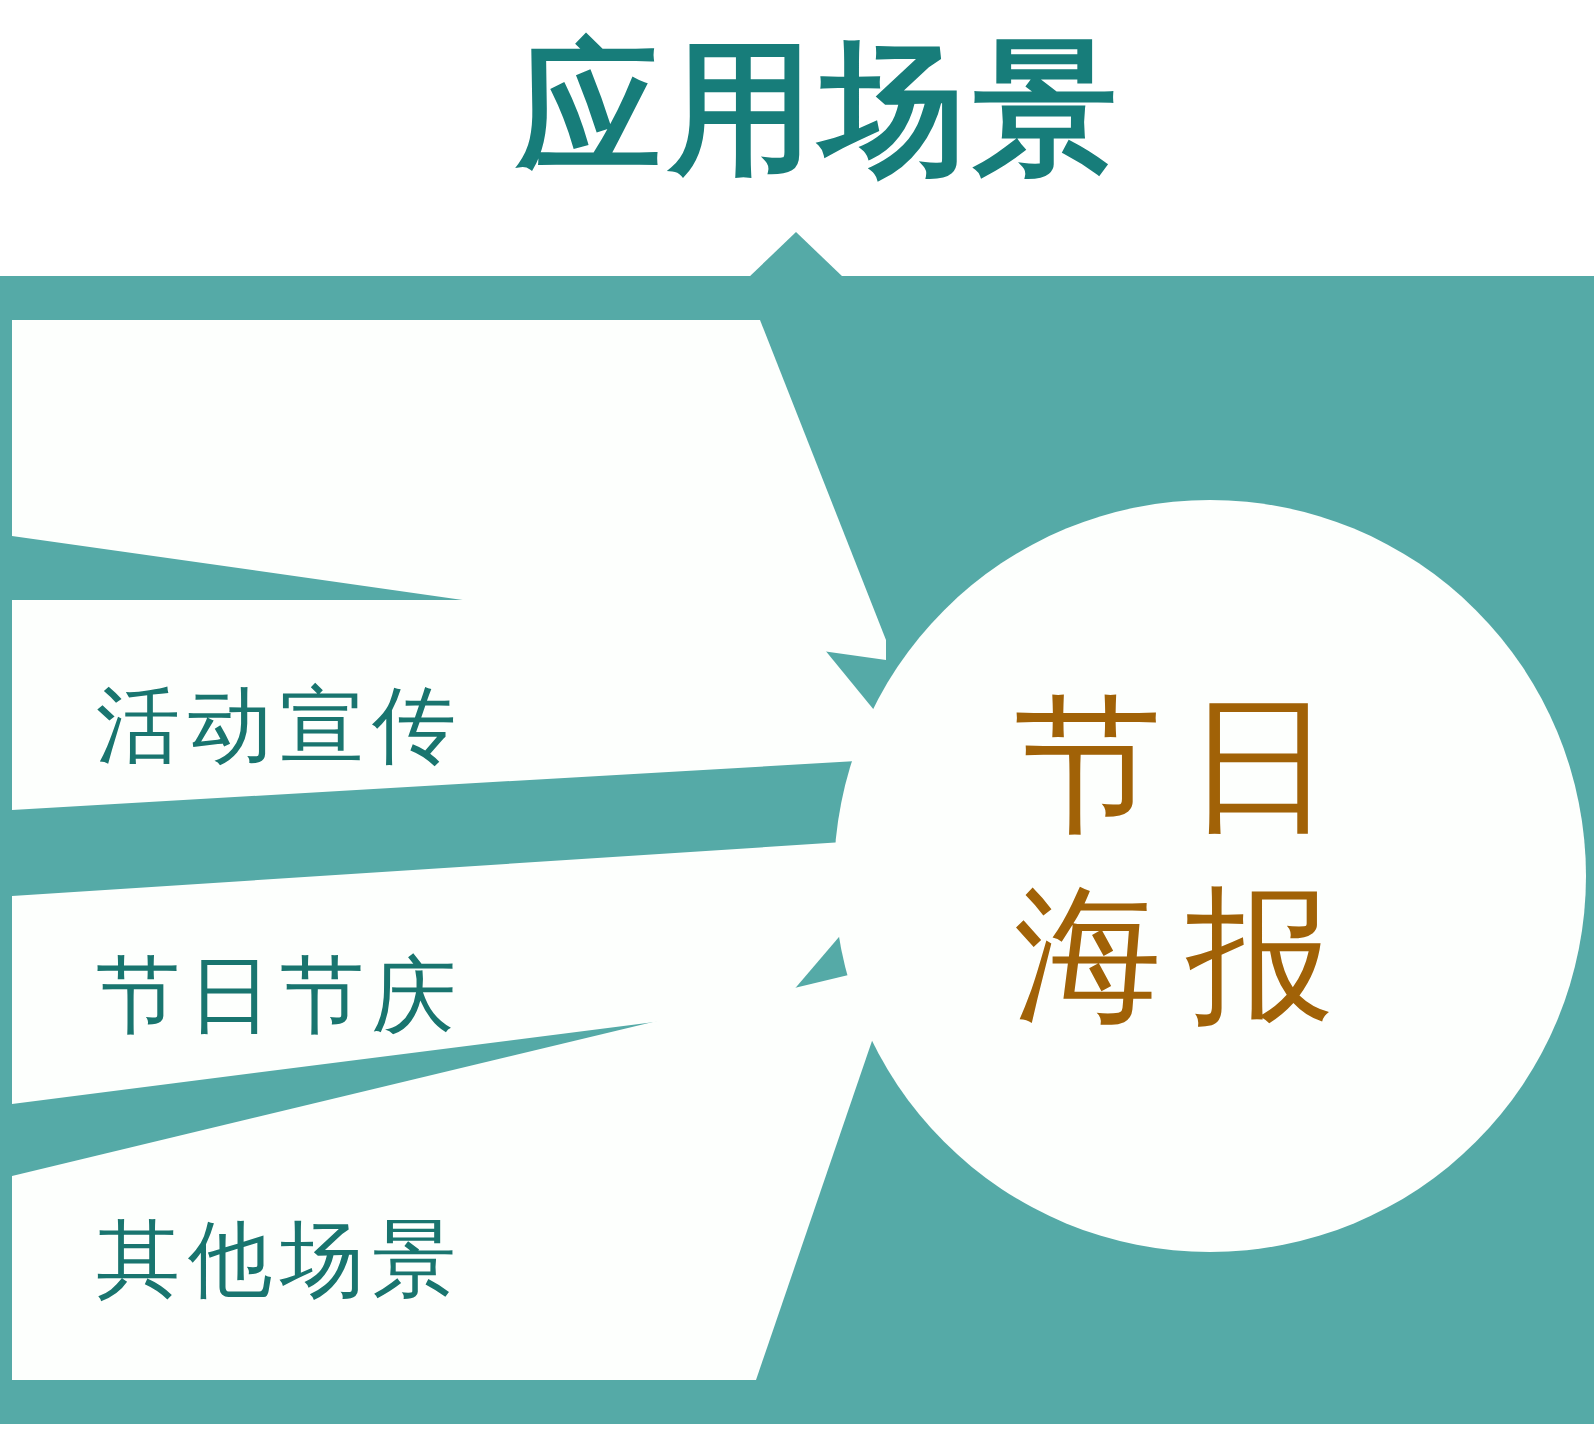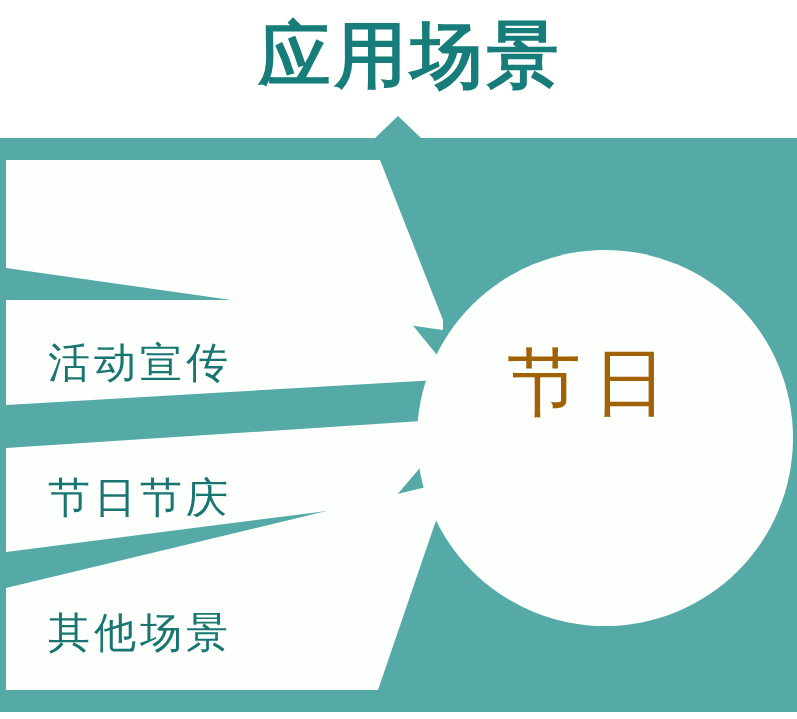--- a/index.html
+++ b/index.html
@@ -94,19 +94,20 @@
     <circle cx="605" cy="438" r="188" fill="#fdfffd"></circle>
   </svg>
 
   <div class="title-text">应用场景</div>
 
 
   <div class="banner-label" style="left:48px; top:342px;">活动宣传</div>
 
   <div class="banner-label" style="left:48px; top:477px;">节日节庆</div>
 
-  <div class="banner-label" style="left:48px; top:612px;">其他场景</div>
+  <div class="banner-label" style="left:48px; top:612px;font-family:Liberation Mono, monospace;">其他场景</div>
 
   <div class="circle-label">
     <span class="line">节日</span>
+    <span class="line">海报</span>
   </div>
 
 </div>
 
 </body></html>

